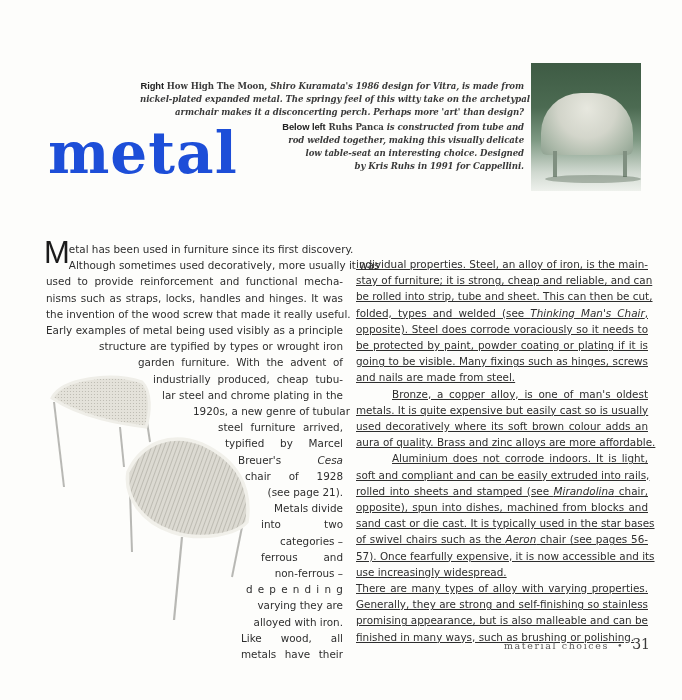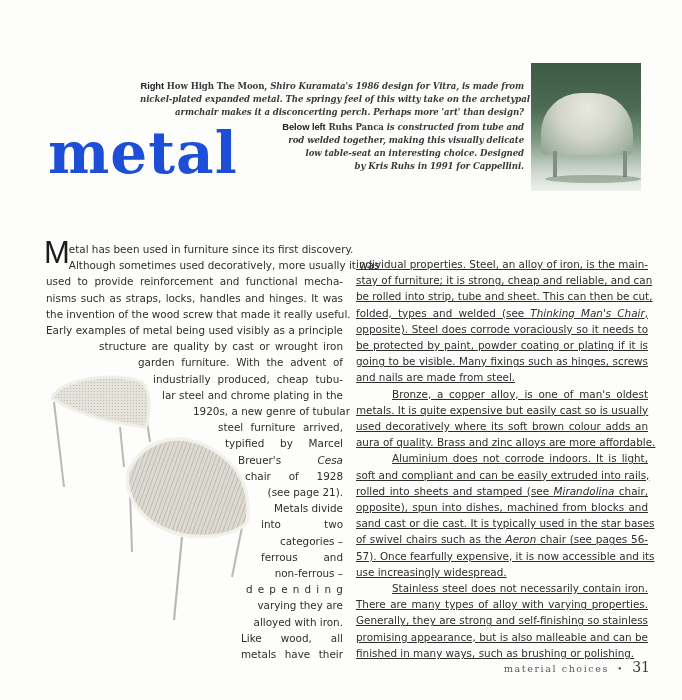--- a/index.html
+++ b/index.html
@@ -69,21 +69,21 @@
     float: left; margin: 0 0 0 -2px; letter-spacing: -1px;
   }
   .col2 {
     position: absolute; left: 356px; top: 256px; width: 292px; text-decoration: underline;
   }
   .indent { padding-left: 36px; }
   .tables {
     position: absolute; left: 42px; top: 372px; width: 210px; height: 250px;
   }
   .footer {
-    position: absolute; left: 500px; top: 659px; width: 150px;
+    position: absolute; left: 500px; top: 636px; width: 150px;
     font-family: "DejaVu Serif", serif; color: #5a5a5a;
     font-size: 9.5px; letter-spacing: 1.6px; text-align: right;
     white-space: nowrap;
   }
   .footer .pg { font-size: 14px; letter-spacing: 0; color: #3a3a3a; margin-left: 8px; }
   .footer .dot { margin-left: 8px; }
 </style>
 </head>
 <body>
 
@@ -133,21 +133,21 @@
   </svg>
 </div>
 
 <div class="col1 body-text">
   <div class="ln j"><span class="dropcap">M</span><span>etal has been used in furniture since its first discovery.</span></div>
   <div class="ln j">Although sometimes used decoratively, more usually it was</div>
   <div class="ln j">used to provide reinforcement and functional mecha-</div>
   <div class="ln j">nisms such as straps, locks, handles and hinges. It was</div>
   <div class="ln j">the invention of the wood screw that made it really useful.</div>
   <div class="ln j">Early examples of metal being used visibly as a principle</div>
-  <div class="ln rj" style="width:244px">structure are quality by cast or wrought iron</div>
+  <div class="ln rj" style="width:244px">structure are typified by types or wrought iron</div>
   <div class="ln rj" style="width:205px">garden furniture. With the advent of</div>
   <div class="ln rj" style="width:190px">industrially produced, cheap tubu-</div>
   <div class="ln rj" style="width:181px">lar steel and chrome plating in the</div>
   <div class="ln rj" style="width:150px">1920s, a new genre of tubular</div>
   <div class="ln rj" style="width:125px">steel furniture arrived,</div>
   <div class="ln rj" style="width:118px">typified by Marcel</div>
   <div class="ln rj" style="width:105px"><span>Breuer's </span><i>Cesa</i></div>
   <div class="ln rj" style="width:98px">chair of 1928</div>
   <div class="ln r">(see page 21).</div>
   <div class="ln r">Metals divide</div>
@@ -179,21 +179,20 @@
 
   <div class="ln j indent">Aluminium does not corrode indoors. It is light,</div>
   <div class="ln j">soft and compliant and can be easily extruded into rails,</div>
   <div class="ln j"><span>rolled into sheets and stamped (see </span><i>Mirandolina</i><span> chair,</span></div>
   <div class="ln j">opposite), spun into dishes, machined from blocks and</div>
   <div class="ln j">sand cast or die cast. It is typically used in the star bases</div>
   <div class="ln j"><span>of swivel chairs such as the </span><i>Aeron</i><span> chair (see pages 56-</span></div>
   <div class="ln j">57). Once fearfully expensive, it is now accessible and its</div>
   <div class="ln">use increasingly widespread.</div>
 
-  <div class="ln j indent">Stainless steel does not necessarily contain iron.</div>
   <div class="ln j">There are many types of alloy with varying properties.</div>
   <div class="ln j">Generally, they are strong and self-finishing so stainless</div>
   <div class="ln j">promising appearance, but is also malleable and can be</div>
   <div class="ln">finished in many ways, such as brushing or polishing.</div>
 </div>
 
 <div class="footer">
   <span>material choices</span><span class="dot">•</span><span class="pg">31</span>
 </div>
 

